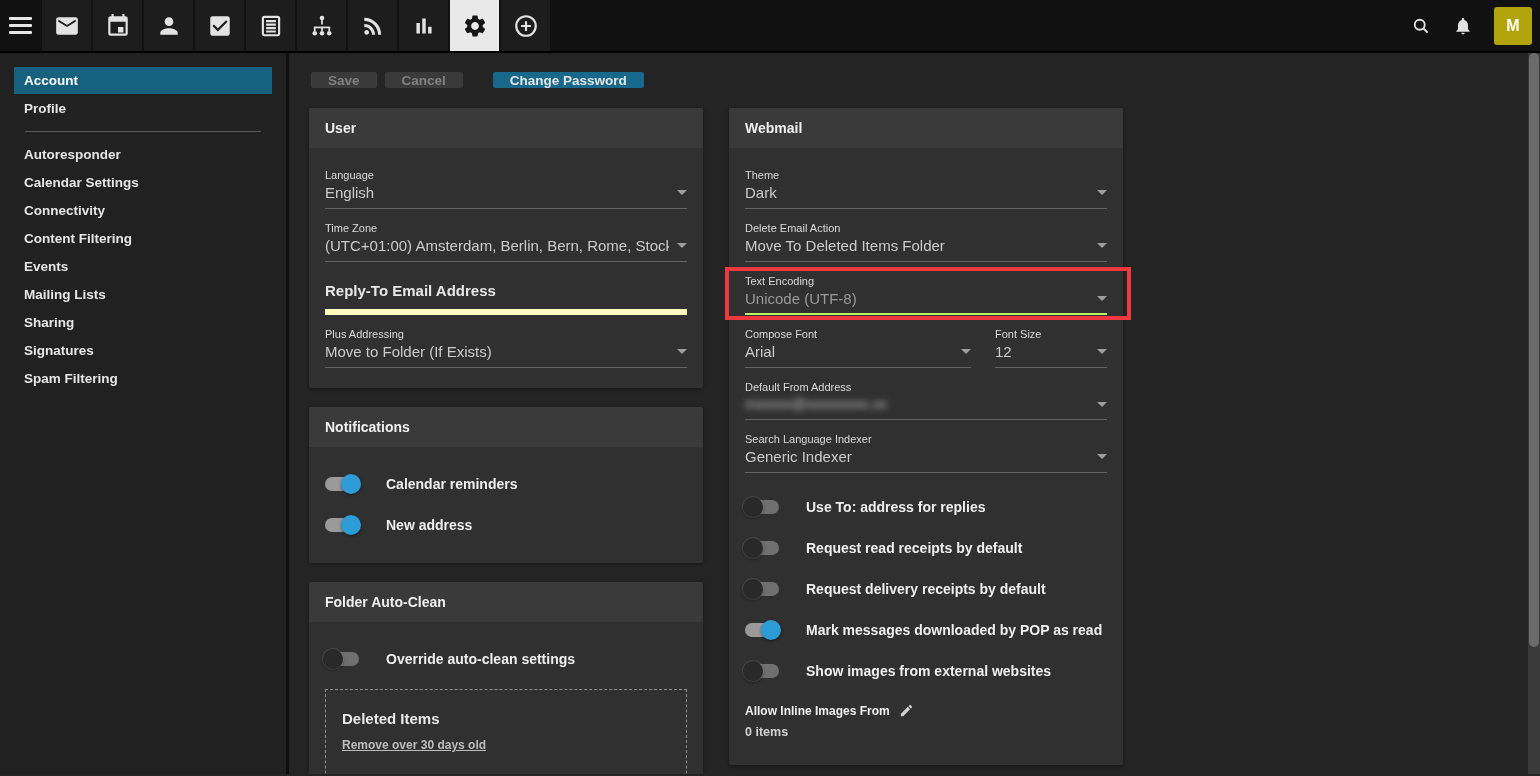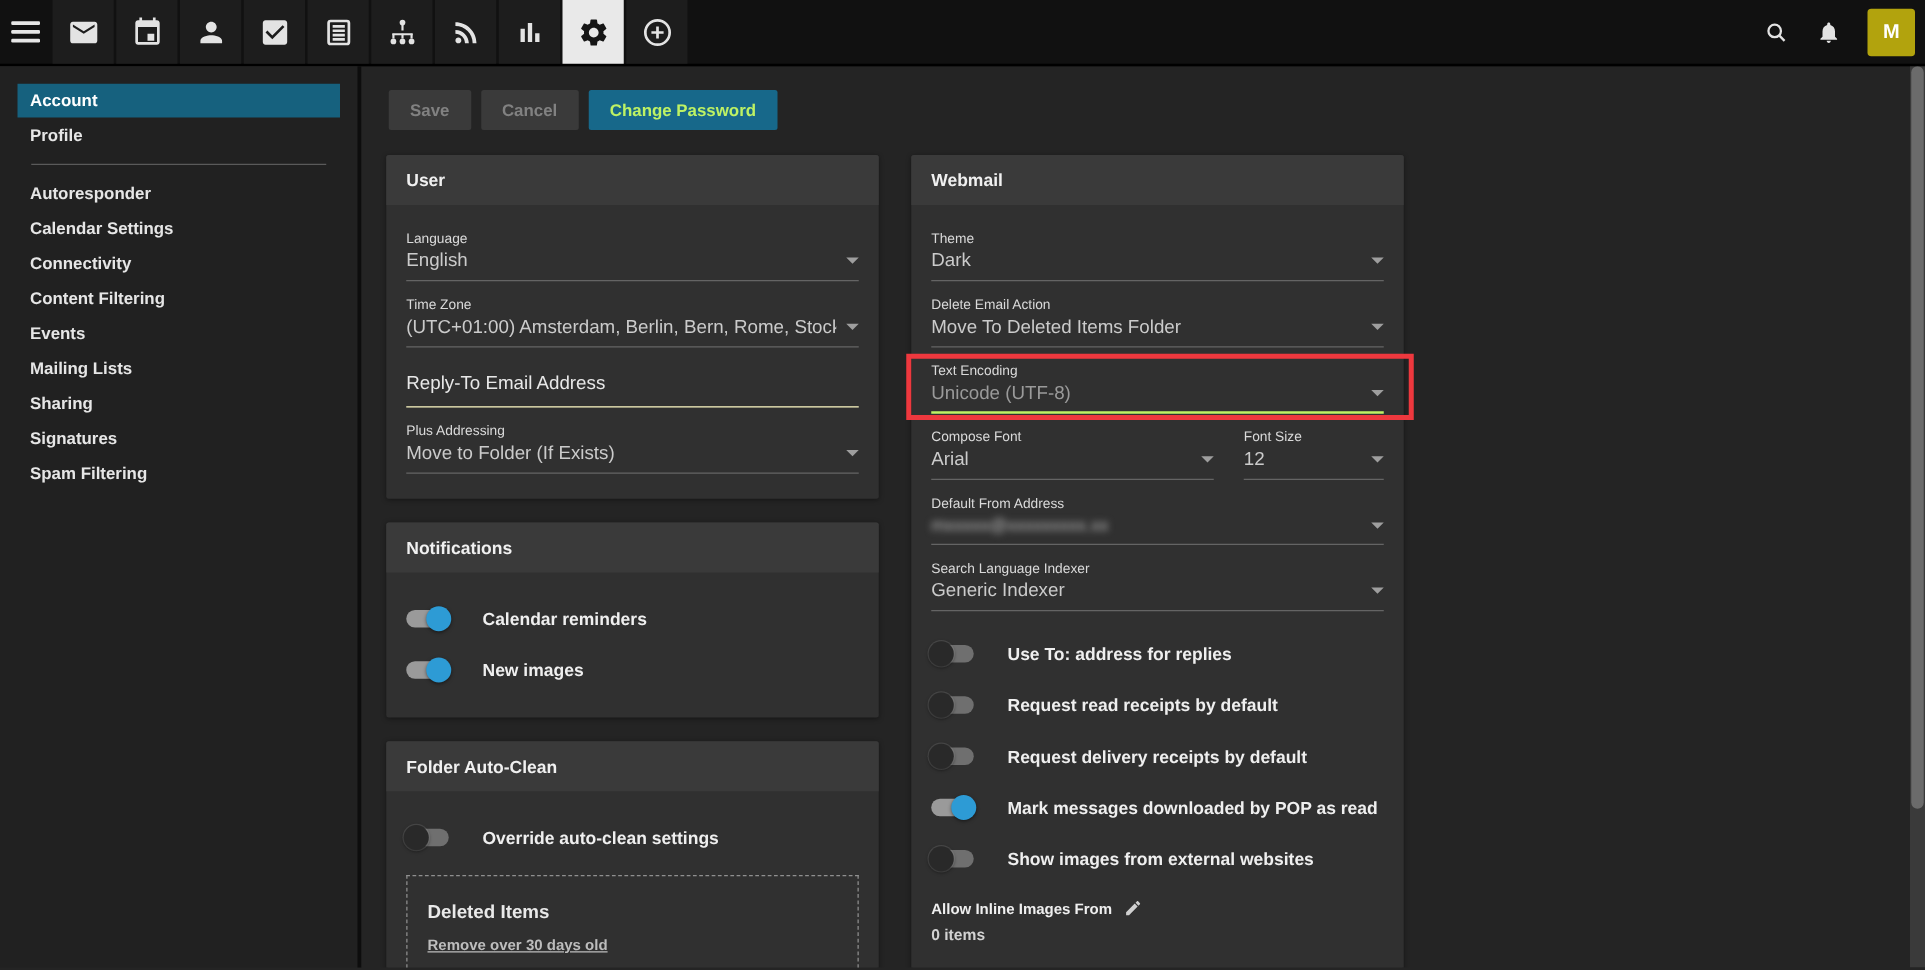--- a/index.html
+++ b/index.html
@@ -50,25 +50,25 @@
   }
   .side-item.selected { background:#16617e; color:#fff; }
   .side-divider { border:0; border-top:1px solid #5a5a5a; margin:9px 25px 9px 25px; }
   .content { flex:1; position:relative; overflow:hidden; }
   
   .v-scrollbar { position:absolute; top:0; right:0; width:12px; height:100%; background:#3a3a3a; }
   .v-thumb { position:absolute; top:0; right:1px; width:10px; height:594px; background:#6b6b6b; border-radius:5px; }
   
   .actions { display:flex; gap:8px; margin:19px 0 0 22px; }
   .btn {
-    height:32px; padding:0 17px; border:0; border-radius:2px;
+    height:16px; padding:0 17px; border:0; border-radius:2px;
     font-family:inherit; font-size:13.5px; font-weight:700; cursor:pointer;
   }
   .btn.disabled { background:#3a3a3a; color:#818181; cursor:default; }
-  .btn.primary { background:#17688a; color:#bef264; }
+  .btn.primary { background:#17688a; color:#e5e5e5;margin-left:22px; }
   
   .cards-row { display:flex; gap:20px; margin:20px 0 0 20px; align-items:flex-start; }
   .col { display:flex; flex-direction:column; gap:19px; width:400px; flex:none; }
   .card { background:#303030; border-radius:2px; box-shadow:0 1px 4px rgba(0,0,0,.4); width:394px; }
   .card-header {
     height:40px; line-height:40px; background:#3a3a3a; padding:0 16px;
     font-size:14px; font-weight:700; color:#f0f0f0;
     border-radius:2px 2px 0 0;
   }
   .card-body { padding:8px 16px 20px; }
@@ -80,22 +80,22 @@
     font-size:15px; color:#cbcbcb; padding:3px 0 7px;
     border-bottom:1px solid #646464; cursor:pointer;
   }
   .f-text { flex:1; white-space:nowrap; overflow:hidden; }
   .caret { width:0; height:0; border-left:5px solid transparent; border-right:5px solid transparent; border-top:5px solid #9e9e9e; flex:none; }
   .field-row { display:flex; gap:24px; margin-top:13px; }
   .field-row .field { margin-top:0; }
   .field-row .grow { flex:1; }
   .field-row .narrow { width:112px; flex:none; }
   .input-line {
-    font-size:15px; font-weight:400; color:#e8e8e8;
-    padding:12px 0 10px; border-bottom:1px solid #fef9c3;
+    font-size:15px; font-weight:700; color:#e8e8e8;
+    padding:12px 0 10px; border-bottom:6px solid #fef9c3;
     margin-top:8px; cursor:text;
   }
   
   .field.encoding .f-value { color:#9a9a9a; border-bottom:2px solid #bef264; padding-bottom:6px; }
   .hl-outline {
     position:absolute; left:-20px; right:-24px; top:-8px; bottom:-5px;
     border:4px solid #ee383e; pointer-events:none; z-index:5;
   }
   .obscured { filter:blur(3px); color:#b9b9b9; }
   
@@ -266,21 +266,21 @@
 
         <div class="card">
           <div class="card-header">Notifications</div>
           <div class="card-body" style="padding-bottom:26px;">
             <div class="toggle-row">
               <div class="toggle on"></div>
               <div class="t-label">Calendar reminders</div>
             </div>
             <div class="toggle-row">
               <div class="toggle on"></div>
-              <div class="t-label">New images</div>
+              <div class="t-label">New address</div>
             </div>
           </div>
         </div>
 
         <div class="card">
           <div class="card-header">Folder Auto-Clean</div>
           <div class="card-body">
             <div class="toggle-row">
               <div class="toggle"></div>
               <div class="t-label">Override auto-clean settings</div>

